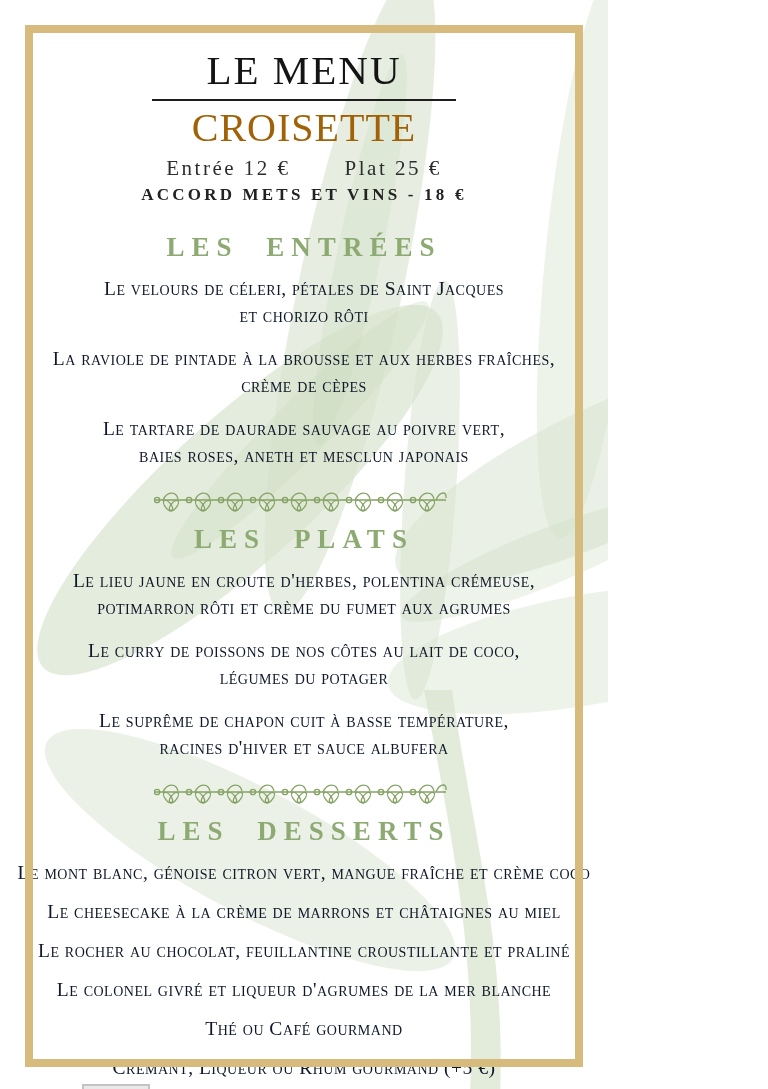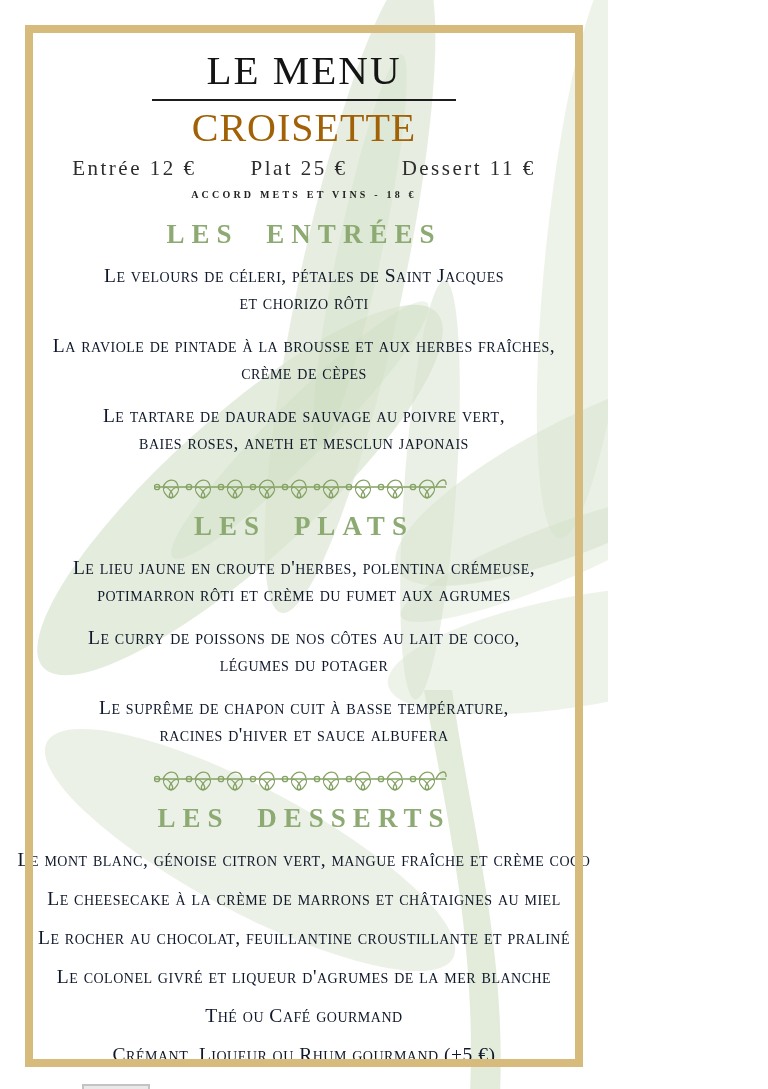--- a/index.html
+++ b/index.html
@@ -25,28 +25,28 @@
   .subtitle{
     font-size:40px;line-height:44px;font-weight:400;color:#a16207;
     letter-spacing:1px;margin:0 0 6px 0;
   }
   .formula{font-size:21px;line-height:25px;letter-spacing:2.5px;color:#2d2d2d;}
   .tiers{
     display:flex;justify-content:center;gap:54px;
     font-size:21px;line-height:25px;letter-spacing:2.5px;color:#2d2d2d;
   }
   .accord{
-    font-size:10px;line-height:21px;font-weight:700;letter-spacing:3.2px;
+    font-size:17px;line-height:21px;font-weight:700;letter-spacing:3.2px;
     color:#222222;margin-top:3px;
   }
   .section-title{
     font-size:27px;line-height:30px;font-weight:700;color:#8caa72;
     letter-spacing:7px;word-spacing:14px;margin:0 0 13px 0;
   }
-  #sec-entrees .section-title{margin-top:14px;}
+  #sec-entrees .section-title{margin-top:27px;}
   #sec-plats .section-title{margin-top:9px;}
   #sec-desserts .section-title{margin-top:9px;}
   .item{
     font-variant:small-caps;font-size:19.5px;line-height:27px;
     letter-spacing:0.5px;color:#0f172a;margin-bottom:16px;margin-top:11px;
   }
   .menu-line{display:block;}
   .desserts .item{margin-bottom:12px;}
   .ornament{display:block;margin:4px auto 6px auto;}
   .cutoff-box{
@@ -105,21 +105,20 @@
 
   <div class="content">
 
     <h1 class="title">LE MENU</h1>
     <div class="title-rule"></div>
     <h2 class="subtitle">CROISETTE</h2>
 
     <div class="tiers">
       <span>Entrée 12 €</span>
       <span>Plat 25 €</span>
-      <span>Dessert 11 €</span>
     </div>
     <div class="accord">ACCORD METS ET VINS - 18 €</div>
 
     <section id="sec-entrees">
       <h3 class="section-title">LES ENTRÉES</h3>
       <div class="item">
         <span class="menu-line">Le velours de céleri, pétales de Saint Jacques</span>
         <span class="menu-line">et chorizo rôti</span>
       </div>
       <div class="item">

